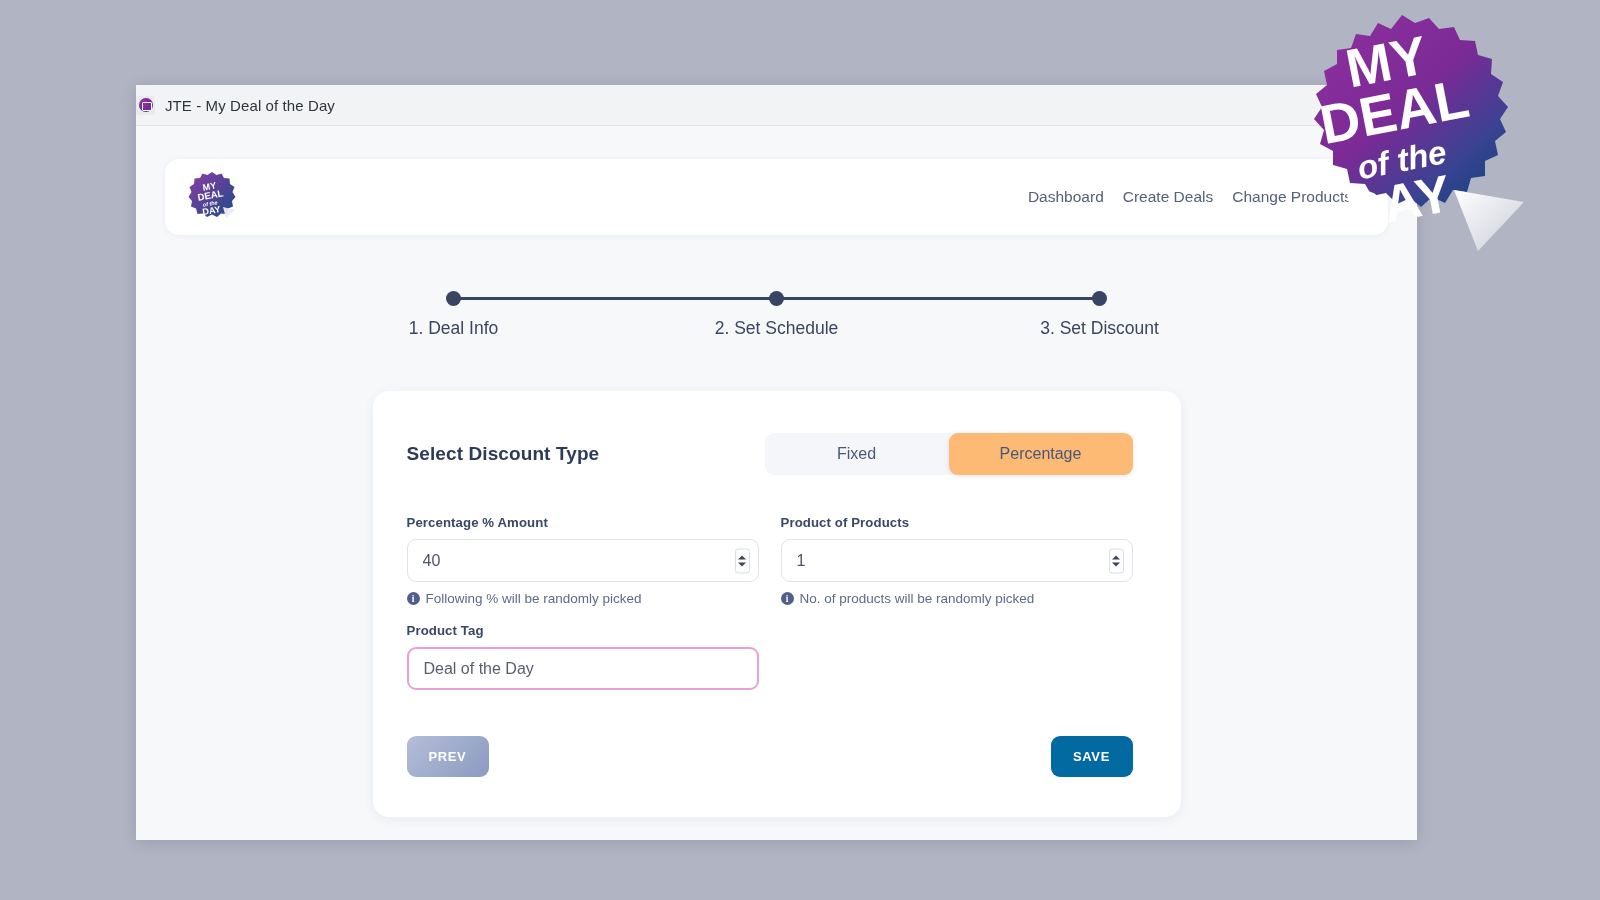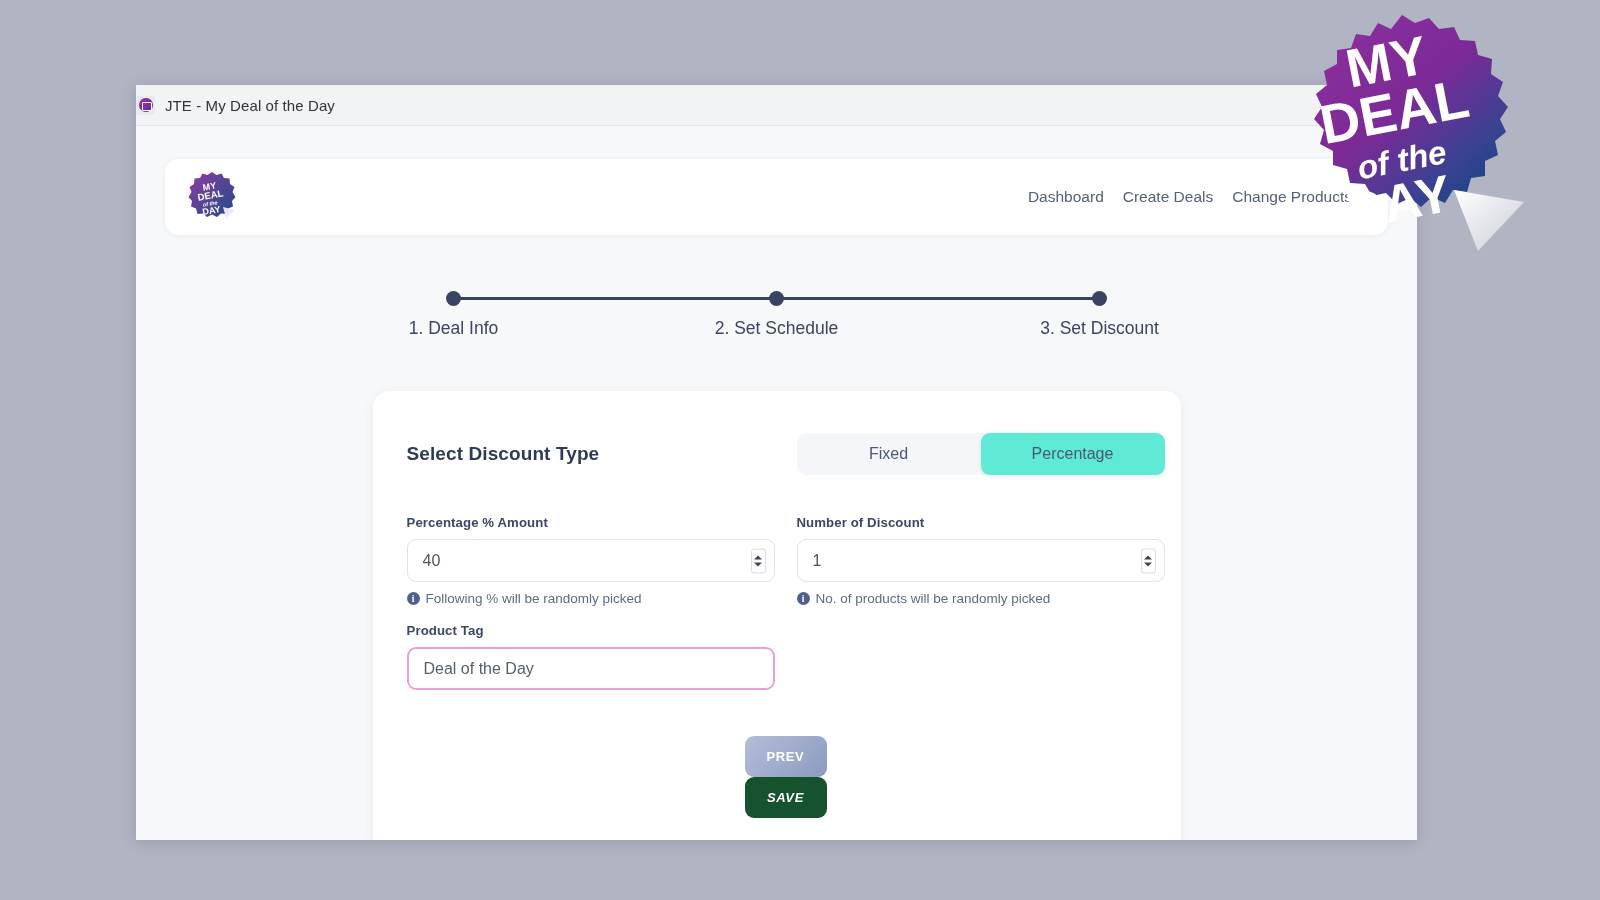--- a/index.html
+++ b/index.html
@@ -120,21 +120,21 @@
     white-space: nowrap;
   }
 
   
   .card {
     margin: 52px auto 0 auto;
     width: 808px;
     background: #ffffff;
     border-radius: 16px;
     box-shadow: 0 2px 12px rgba(60,70,100,.07);
-    padding: 42px 16px 40px 34px;
+    padding: 42px 48px 40px 34px;
   }
 
   .card-top {
     display: flex;
     align-items: center;
     justify-content: space-between;
     margin-bottom: 40px;
   }
   .card-title {
     font-size: 19px;
@@ -156,21 +156,21 @@
   .seg {
     flex: 1;
     display: flex; align-items: center; justify-content: center;
     font-size: 16px;
     color: #4a5877;
     border-radius: 9px;
     cursor: pointer;
     text-align: center;
   }
   .seg.active {
-    background: #5eead4;
+    background: #fdba74;
     box-shadow: 0 1px 5px rgba(60,70,100,.13);
   }
 
   
   .fields {
     display: grid;
     grid-template-columns: 1fr 1fr;
     column-gap: 22px;
   }
   .field { margin-bottom: 17px; }
@@ -242,41 +242,39 @@
     font-family: "Liberation Serif", serif;
     flex: none;
   }
 
   
   .actions {
     display: flex;
     justify-content: space-between;
     align-items: center;
     margin-top: 29px;
-    flex-direction: column;
   }
   .btn {
     border: none;
     border-radius: 9px;
     color: #ffffff;
     font-family: "Liberation Sans", sans-serif;
     font-size: 13px;
     font-weight: bold;
     letter-spacing: .6px;
     cursor: pointer;
     height: 41px;
   }
   .btn-prev {
     width: 82px;
     background: linear-gradient(135deg,#b3bed7 0%, #8b9ac0 100%);
   }
   .btn-save {
     width: 82px;
-    background: #14532d;
-    font-style: italic;
+    background: #0369a1;
   }
 
   
   .sticker {
     position: absolute;
     right: 68px;
     top: 8px;
     width: 260px;
     height: 262px;
     z-index: 40;
@@ -365,21 +363,21 @@
               <i class="dn"></i>
             </span>
           </div>
           <div class="hint">
             <span class="info-icon">i</span>
             <span>Following % will be randomly picked</span>
           </div>
         </div>
 
         <div class="field">
-          <div class="flabel">Number of Discount</div>
+          <div class="flabel">Product of Products</div>
           <div class="input-wrap">
             <input class="input" type="text" value="1" style="">
             <span class="spinner">
               <i class="up"></i>
               <i class="dn"></i>
             </span>
           </div>
           <div class="hint">
             <span class="info-icon">i</span>
             <span>No. of products will be randomly picked</span>

